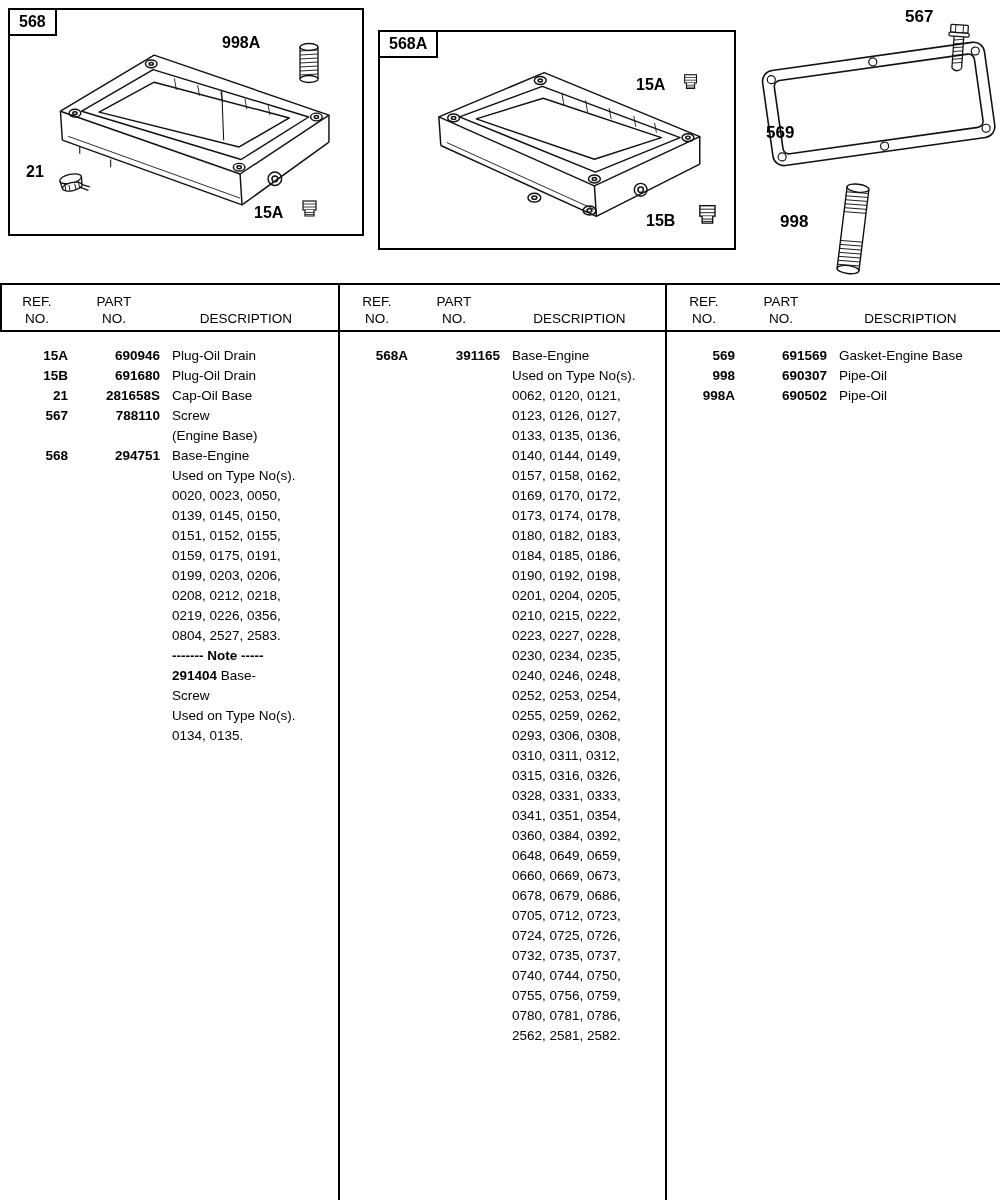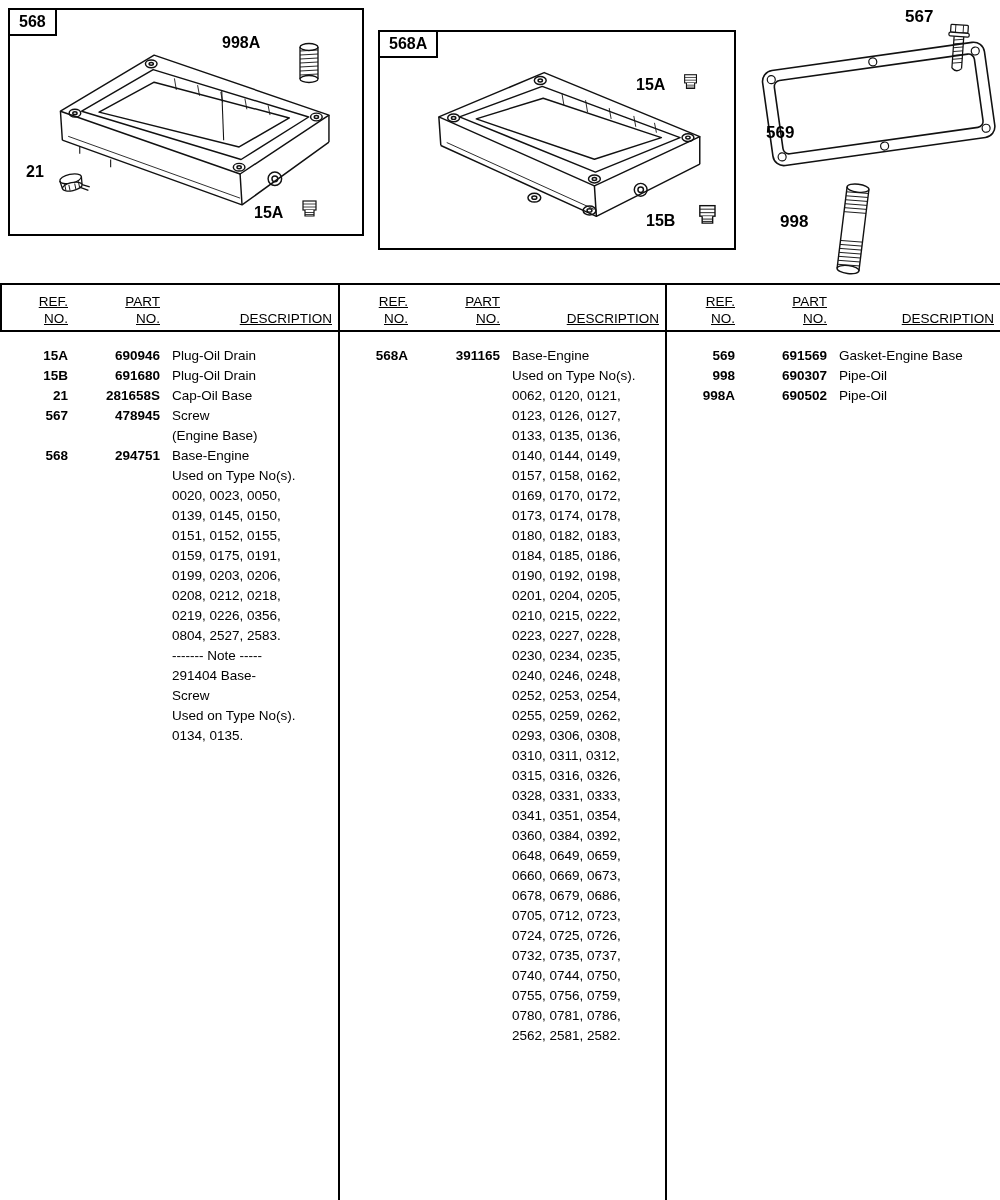--- a/index.html
+++ b/index.html
@@ -70,33 +70,33 @@
   .phead {
     height: 47px;
     box-sizing: border-box;
     border-bottom: 2px solid #000;
     display: grid;
     grid-template-columns: 62px 92px 1fr;
     align-items: end;
     padding: 5px 6px 3px 6px;
     font-size: 13.5px;
   }
-  .hcol { text-align: right; line-height: 17px; text-decoration: underline; }
+  .hcol { text-align: center; line-height: 17px; }
   .hspacer { height: 17px; }
   .pbody { padding: 14px 4px 0 6px; }
   .prow {
     display: grid;
     grid-template-columns: 62px 92px 1fr;
     font-size: 13.5px;
     line-height: 20px;
   }
   .c-ref  { text-align: right; font-weight: bold; }
   .c-part { text-align: right; font-weight: bold; }
   .c-desc { padding-left: 12px; white-space: nowrap; }
-  .b { font-weight: normal; }
+  .b { font-weight: bold; }
 </style>
 </head>
 <body>
 
 <div class="top-area">
 
   <div class="pt-box box-568">
     <div class="tag-box">568</div>
 
     <div class="drawing" style="left:8px; top:22px;">
@@ -291,21 +291,21 @@
           <div class="c-part">691680</div>
           <div class="c-desc"><span>Plug-Oil Drain</span></div>
         </div>
         <div class="prow">
           <div class="c-ref">21</div>
           <div class="c-part">281658S</div>
           <div class="c-desc"><span>Cap-Oil Base</span></div>
         </div>
         <div class="prow">
           <div class="c-ref">567</div>
-          <div class="c-part">478945</div>
+          <div class="c-part">788110</div>
           <div class="c-desc"><span>Screw</span></div>
         </div>
         <div class="prow">
           <div class="c-ref"></div>
           <div class="c-part"></div>
           <div class="c-desc"><span>(Engine Base)</span></div>
         </div>
         <div class="prow">
           <div class="c-ref">568</div>
           <div class="c-part">294751</div>

